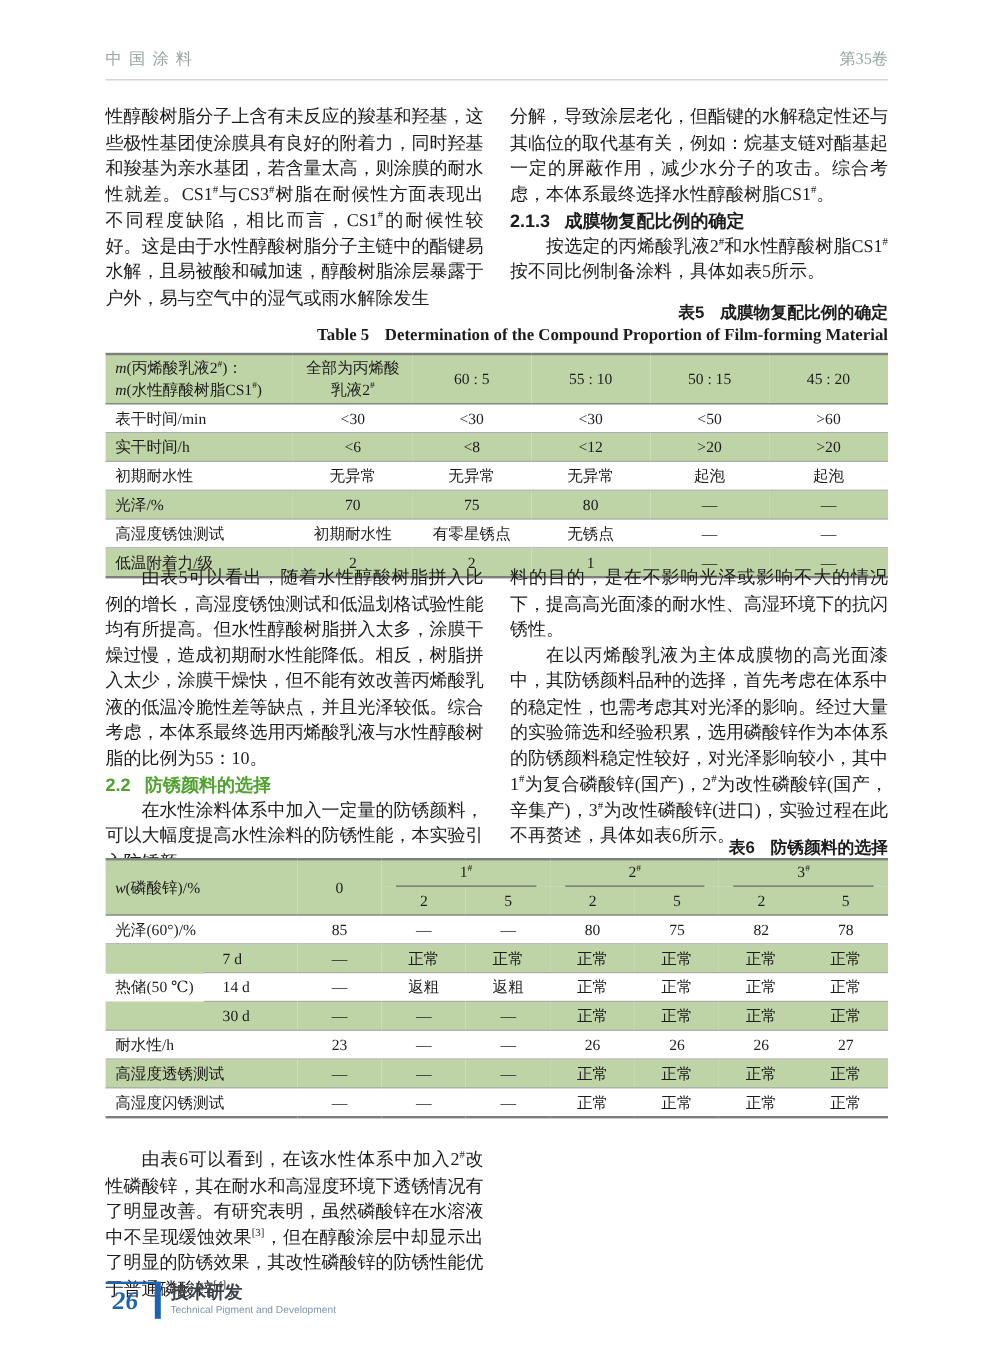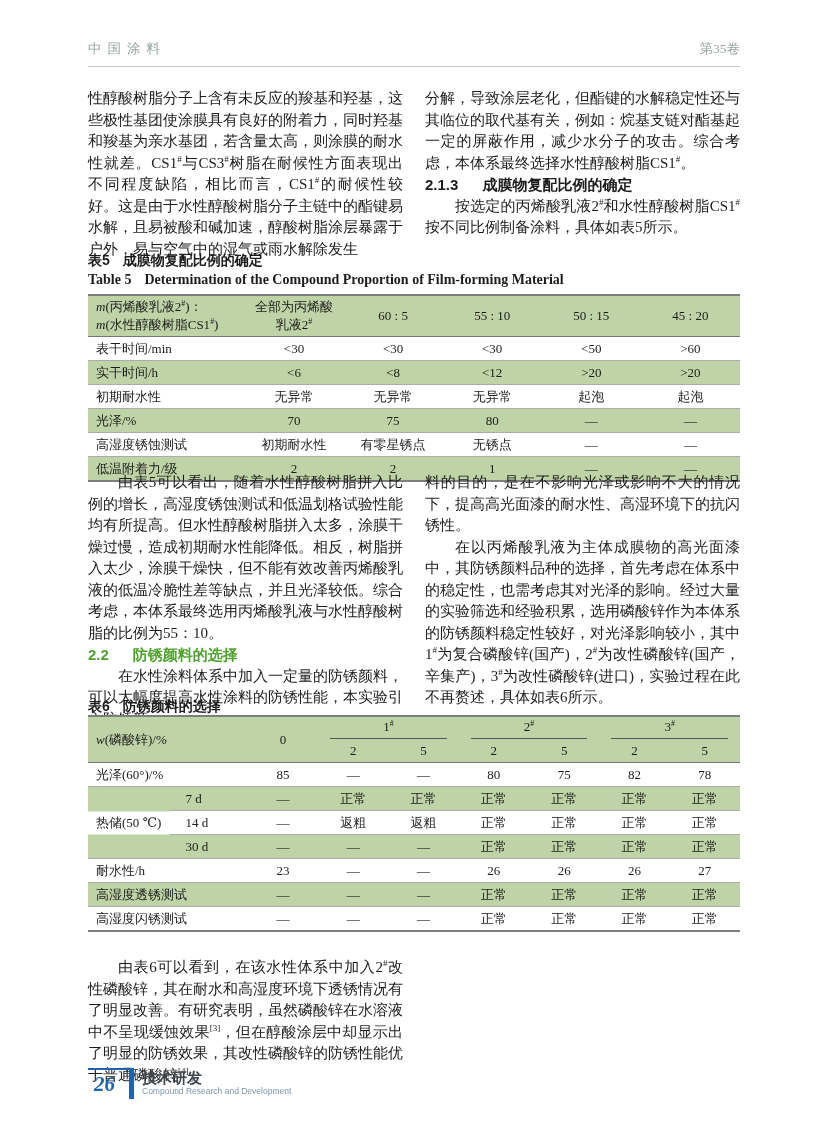--- a/index.html
+++ b/index.html
@@ -9,27 +9,27 @@
   .phead{position:absolute;top:40px;left:88px;width:652px;display:flex;justify-content:space-between;
          align-items:flex-end;color:#98a5a1;font-size:13.5px;padding-bottom:8px;border-bottom:1px solid #c6cecb;}
   .phead .jname{letter-spacing:6px;}
   
   .cols{position:absolute;left:88px;width:652px;display:flex;gap:22px;}
   .col{width:315px;font-size:15px;line-height:21.5px;text-align:justify;}
   p.para{margin:0;}
   p.ind{text-indent:2em;}
   .h-sec{font-family:"Liberation Sans","DejaVu Sans",sans-serif;font-weight:bold;font-size:15px;
          line-height:21.5px;margin:0;}
-  .h-sec .num{margin-right:24px;}
+  .h-sec .num{margin-right:12px;}
   .h-green{color:#4fa22e;}
   sup{font-size:0.6em;line-height:0;vertical-align:super;}
   .it{font-style:italic;}
   
   .tblock{position:absolute;left:88px;width:652px;}
-  .cap{text-align:left;margin:0;line-height:17px;}
+  .cap{text-align:right;margin:0;line-height:17px;}
   .cap-zh{font-family:"Liberation Sans","DejaVu Sans",sans-serif;font-weight:bold;font-size:14px;}
   .cap-en{font-weight:bold;font-size:14px;margin-top:2px;margin-bottom:6px;}
   .cap .gap{margin-left:13px;}
   
   table{width:100%;border-collapse:collapse;table-layout:fixed;font-size:13px;
         border-top:2px solid #7e7e7e;border-bottom:2px solid #7e7e7e;}
   th,td{font-weight:normal;padding:1px 4px;text-align:center;vertical-align:middle;height:21px;}
   thead th{border-bottom:1px solid #777;}
   tbody tr+tr td{border-top:1px solid #ababab;}
   tr.grn td, tr.grn th{background:#bed3a6;}
@@ -275,17 +275,17 @@
     <div class="col">
       <p class="para ind">由表6可以看到，在该水性体系中加入2<sup>#</sup>改性磷酸锌，其在耐水和高湿度环境下透锈情况有了明显改善。有研究表明，虽然磷酸锌在水溶液中不呈现缓蚀效果<sup>[3]</sup>，但在醇酸涂层中却显示出了明显的防锈效果，其改性磷酸锌的防锈性能优于普通磷酸锌<sup>[4]</sup>。</p>
     </div>
   </div>
 
   <div class="pfoot">
     <div class="pnumbox"><span class="pnum">26</span></div>
     <div class="fbar"></div>
     <div class="ftxt">
       <span class="fcn">技术研发</span>
-      <span class="fen">Compound Research and Development</span>
+      <span class="fen">Technical Pigment and Development</span>
     </div>
   </div>
 
 </div>
 
 </body></html>

